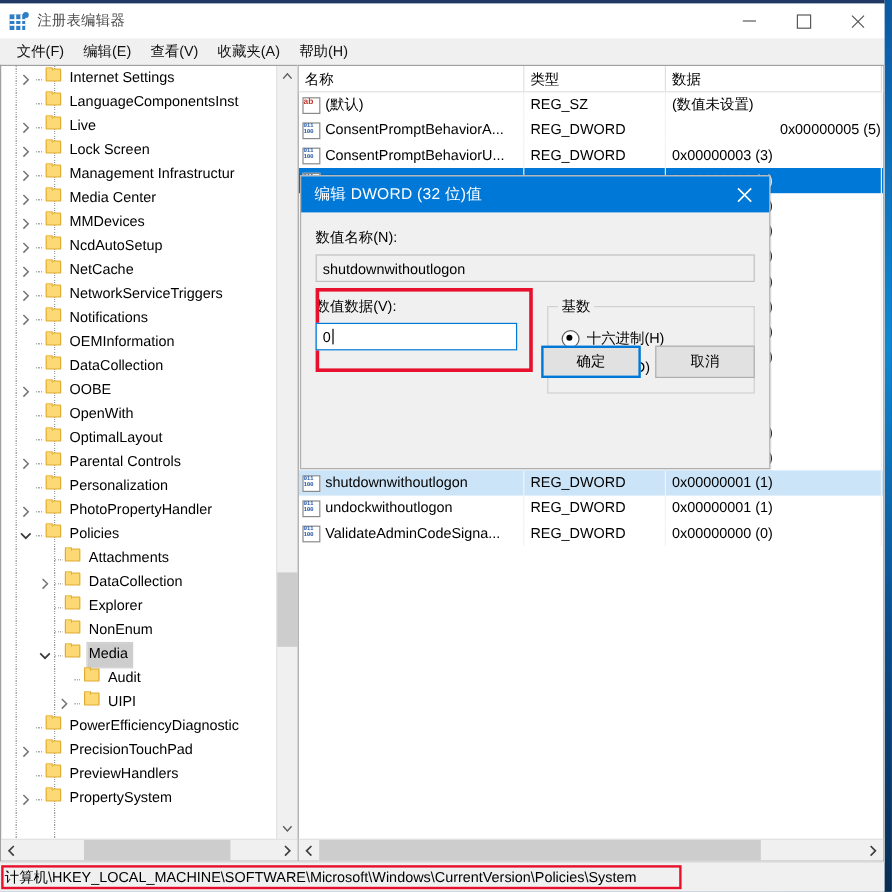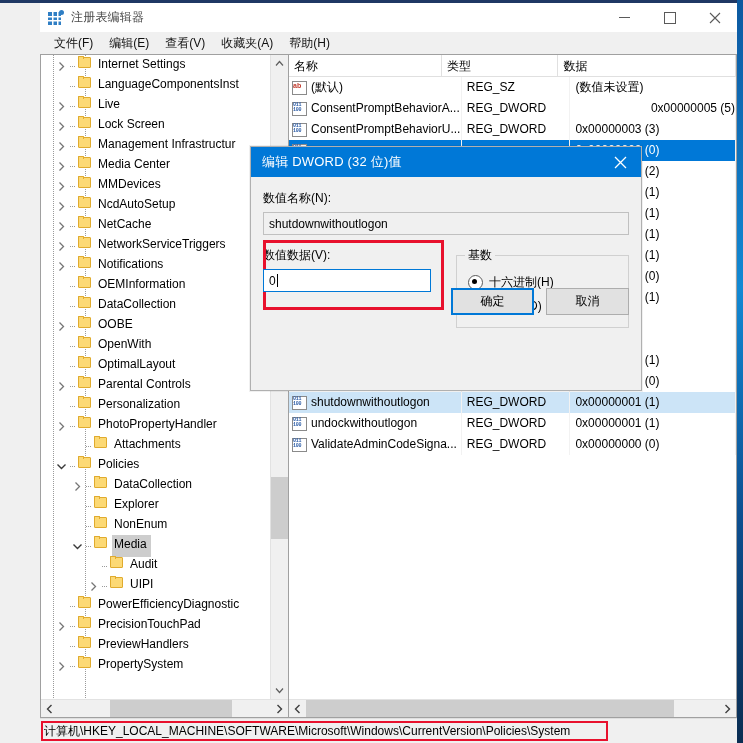--- a/index.html
+++ b/index.html
@@ -13,21 +13,21 @@
   #desktop-bg {
     position: absolute; inset: 0;
     background: linear-gradient(160deg,#0b2f56 0%,#0d5fa8 30%,#1189d4 55%,#0c4e8f 78%,#0a2d52 100%);
   }
   #window {
     position: absolute; left: 0; top: 0;
     width: 737px; height: 743px;
     background: #f0f0f0;
     border-top: 3px solid #1f3864;
     box-sizing: border-box;
-    display: flex; flex-direction: column; padding-left: 40px;
+    display: flex; flex-direction: column;
   }
   
   #titlebar {
     height: 29px; background: #ffffff;
     display: flex; align-items: center;
     flex: none; position: relative;
   }
   #app-icon {
     width: 16px; height: 16px; margin-left: 8px; margin-right: 7px;
     position: relative; flex: none;
@@ -539,42 +539,42 @@
                 </svg>
               </span>
               <span class="dotted"></span>
               <span class="folder">
                 <span class="body"></span>
                 <span class="tab"></span>
               </span>
               <span class="label-box">PhotoPropertyHandler</span>
             </div>
             <div class="tree-row">
-              <span style="flex: 0 0 auto; width: 28px; height: 20px;"></span>
-              <span class="twisty"></span>
-              <span class="dotted"></span>
-              <span class="folder">
-                <span class="body"></span>
-                <span class="tab"></span>
-              </span>
-              <span class="label-box">Attachments</span>
-            </div>
-            <div class="tree-row">
               <span style="flex: 0 0 auto; width: 12px; height: 20px;"></span>
               <span class="twisty">
                 <svg width="11" height="9" viewBox="0 0 11 9">
                   <path d="M1.5 2.5 L5.5 6.5 L9.5 2.5" stroke="#3a3a3a" stroke-width="1.4" fill="none"></path>
                 </svg>
               </span>
               <span class="dotted"></span>
               <span class="folder">
                 <span class="body"></span>
                 <span class="tab"></span>
               </span>
               <span class="label-box">Policies</span>
+            </div>
+            <div class="tree-row">
+              <span style="flex: 0 0 auto; width: 28px; height: 20px;"></span>
+              <span class="twisty"></span>
+              <span class="dotted"></span>
+              <span class="folder">
+                <span class="body"></span>
+                <span class="tab"></span>
+              </span>
+              <span class="label-box">Attachments</span>
             </div>
             <div class="tree-row">
               <span style="flex: 0 0 auto; width: 28px; height: 20px;"></span>
               <span class="twisty">
                 <svg width="9" height="11" viewBox="0 0 9 11">
                   <path d="M2.5 1.5 L6.5 5.5 L2.5 9.5" stroke="#767676" stroke-width="1.3" fill="none"></path>
                 </svg>
               </span>
               <span class="dotted"></span>
               <span class="folder">
@@ -718,21 +718,21 @@
         <div class="arrow">
           <svg width="7" height="10" viewBox="0 0 7 10">
               <path d="M1.5 1 L5.5 5 L1.5 9" stroke="#3f3f3f" stroke-width="1.4" fill="none"></path>
             </svg>
         </div>
       </div>
     </div>
 
     <div id="list-pane">
       <div id="list-header">
-        <div class="col-head" style="width:155px">名称</div>
+        <div class="col-head" style="width:188px">名称</div>
         <div class="col-head" style="width:118px">类型</div>
         <div class="col-head" style="width:180px">数据</div>
       </div>
       <div id="list-body">
           <div class="list-row">
             <div class="cell name" style="width: 188px;">
               <span class="reg-icon sz">
                 <span class="sheet"></span>
                 <span class="txt">ab</span>
               </span>

